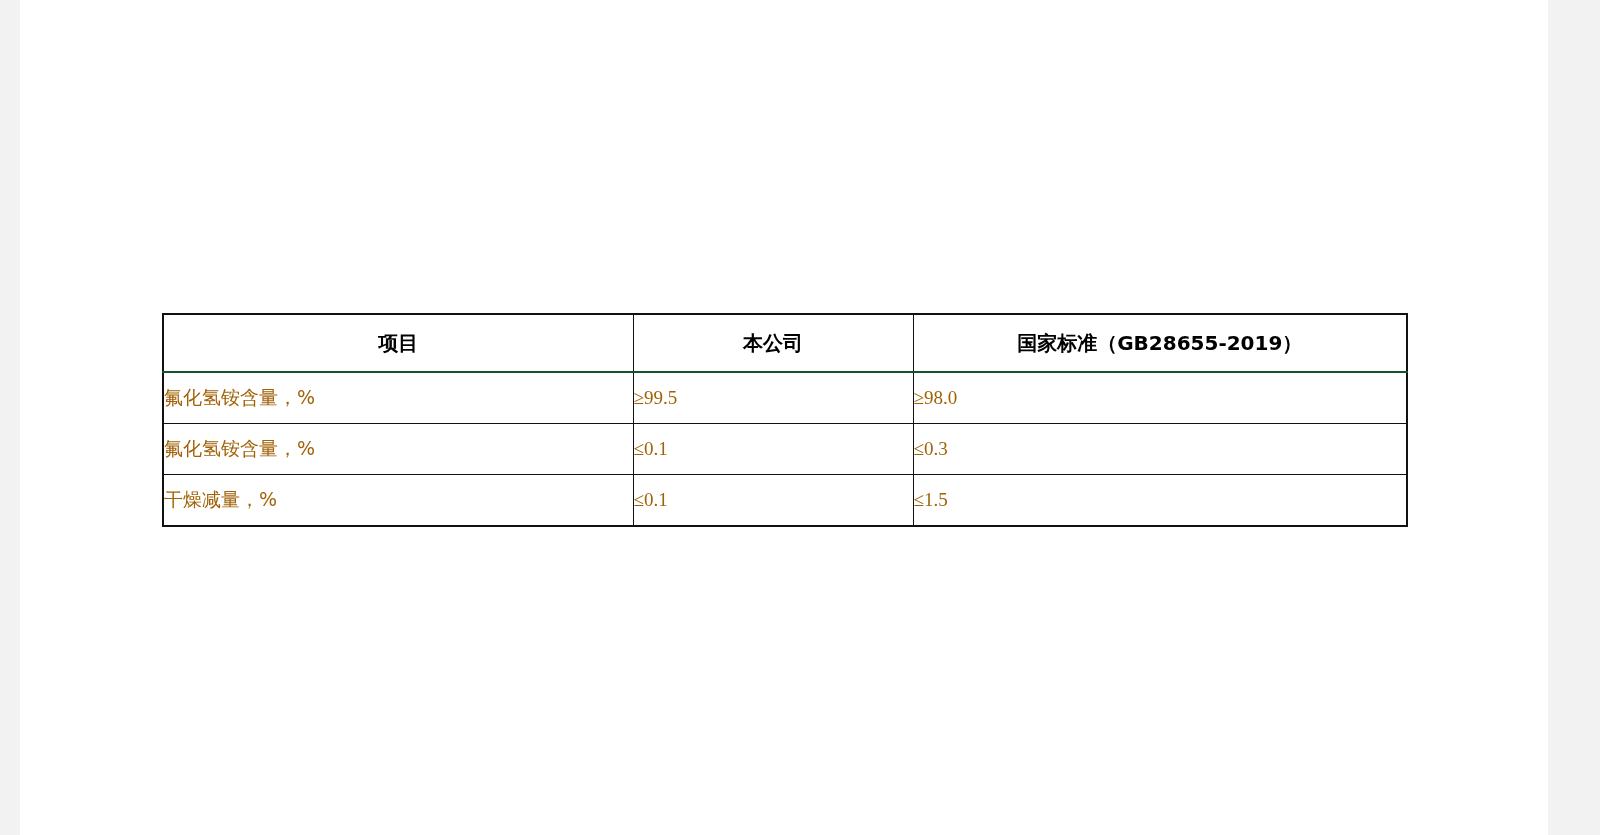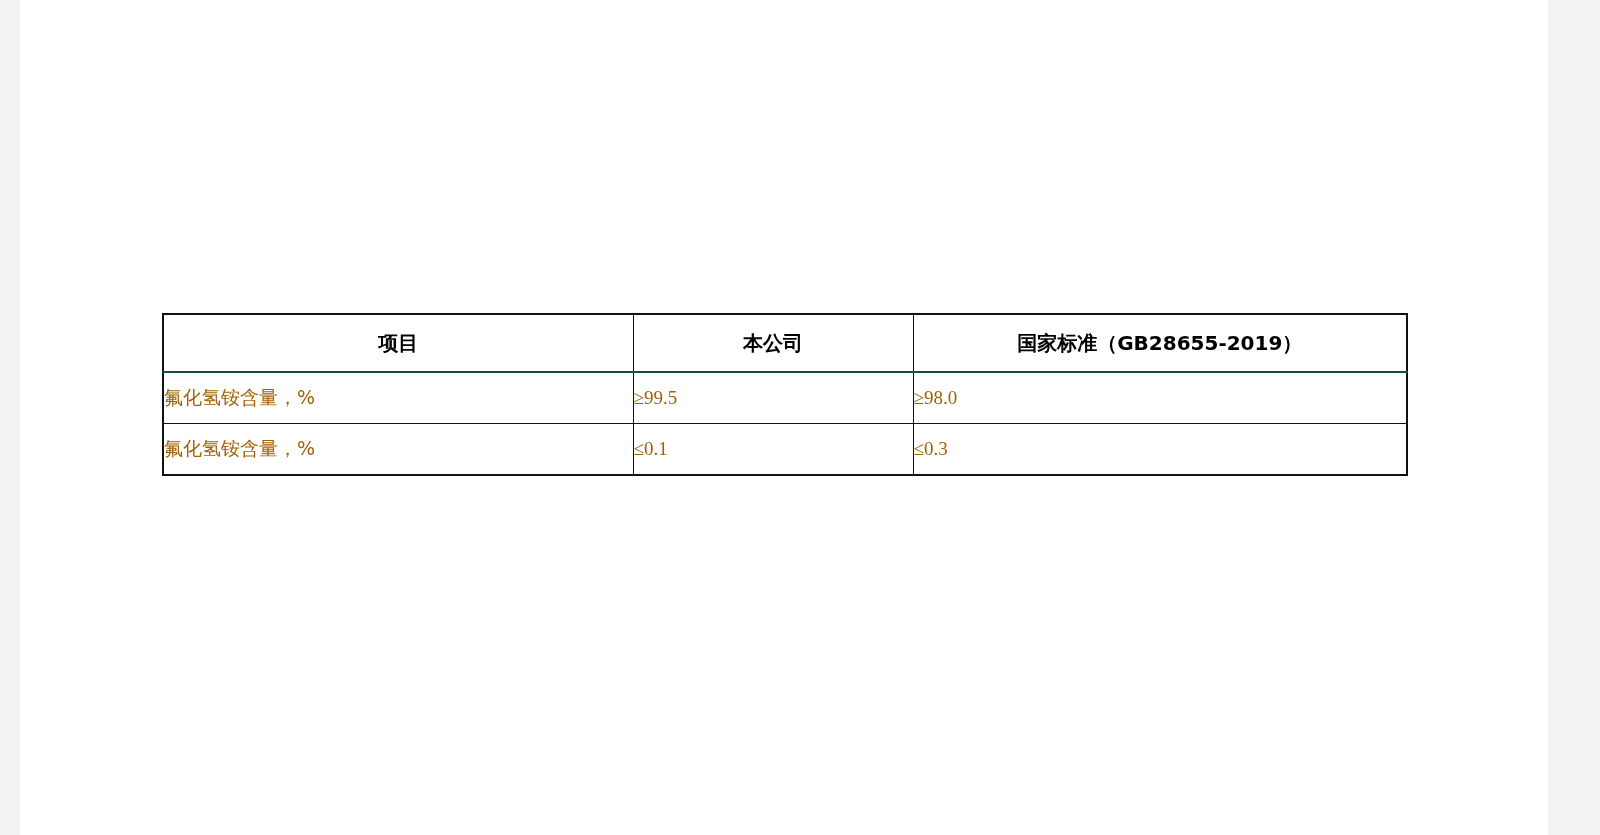--- a/index.html
+++ b/index.html
@@ -107,17 +107,22 @@
         <tr>
           <td class="cell-item">氟化氢铵含量，%</td>
           <td class="cell-val">≥99.5</td>
           <td class="cell-val">≥98.0</td>
         </tr>
         <tr>
           <td class="cell-item">氟化氢铵含量，%</td>
           <td class="cell-val">≤0.1</td>
           <td class="cell-val">≤0.3</td>
         </tr>
+        <tr>
+          <td class="cell-item">干燥减量，%</td>
+          <td class="cell-val">≤0.1</td>
+          <td class="cell-val">≤1.5</td>
+        </tr>
       </tbody>
     </table>
   </div>
 
 </div>
 
 </body></html>

